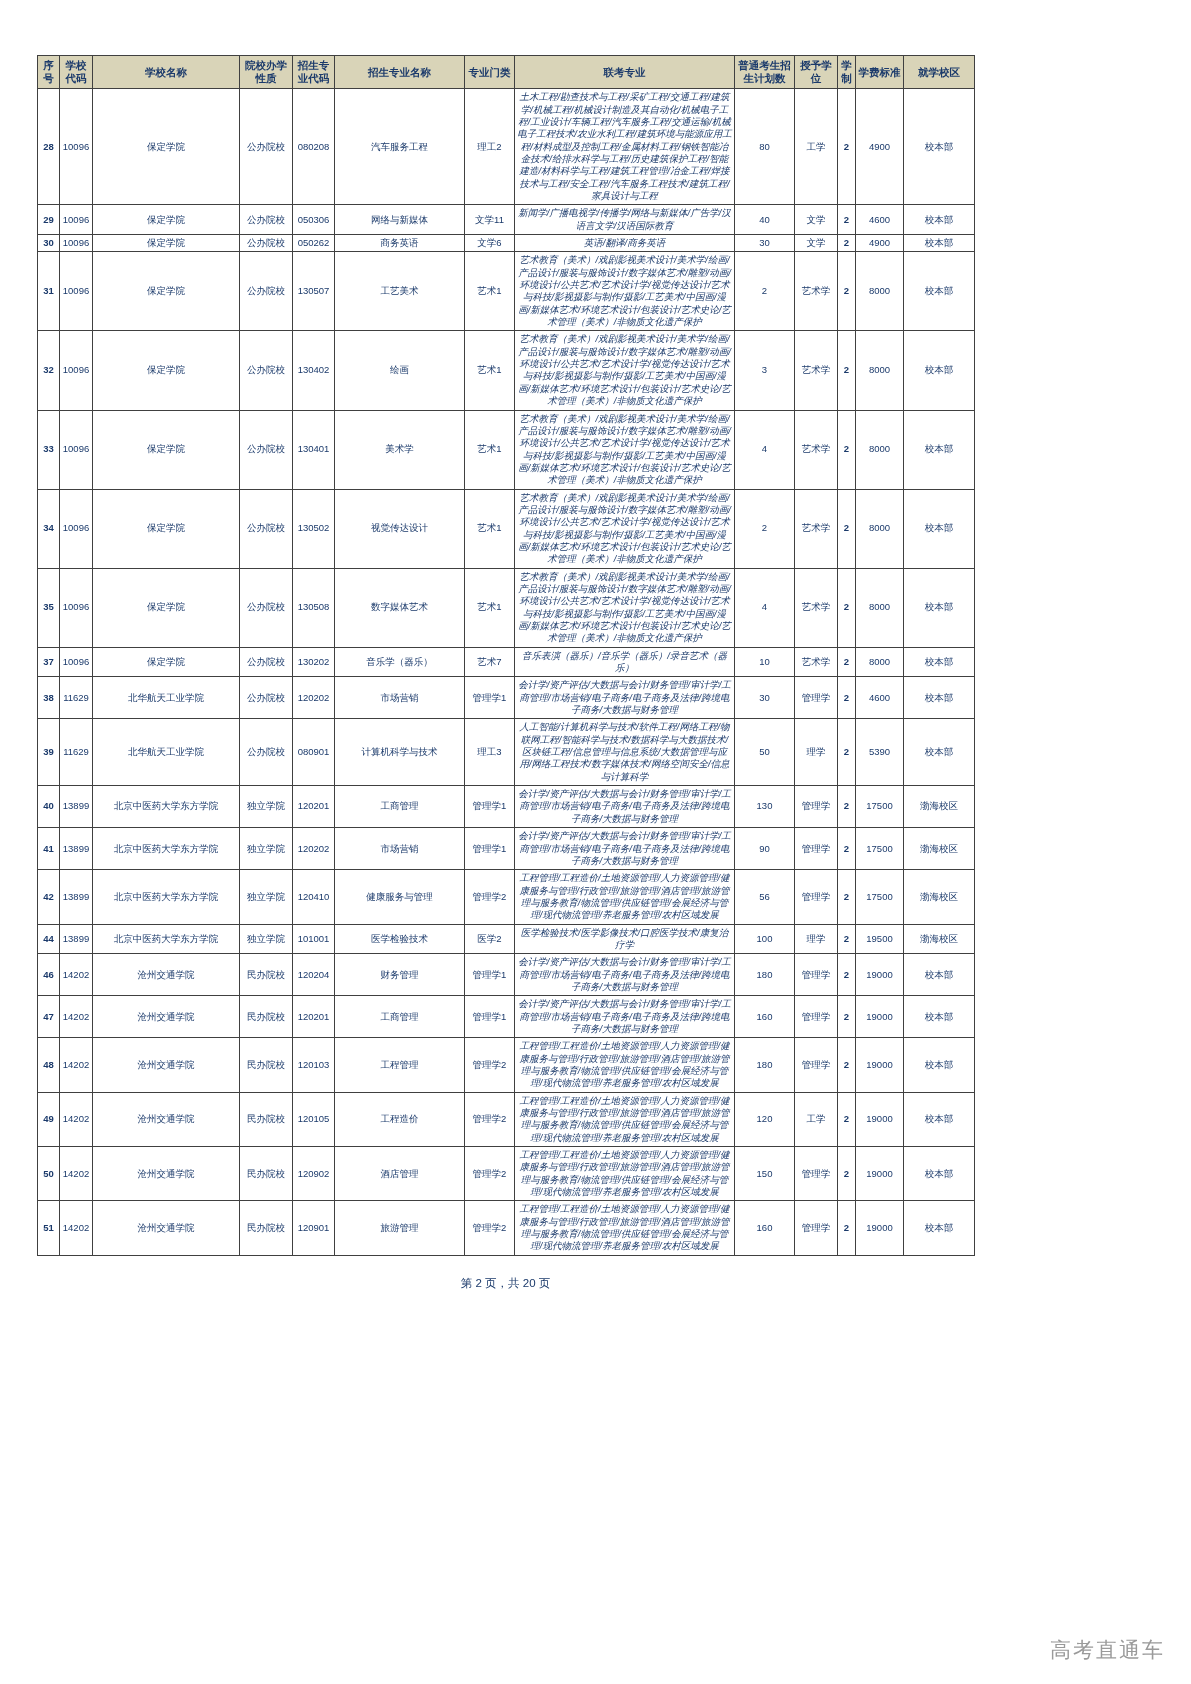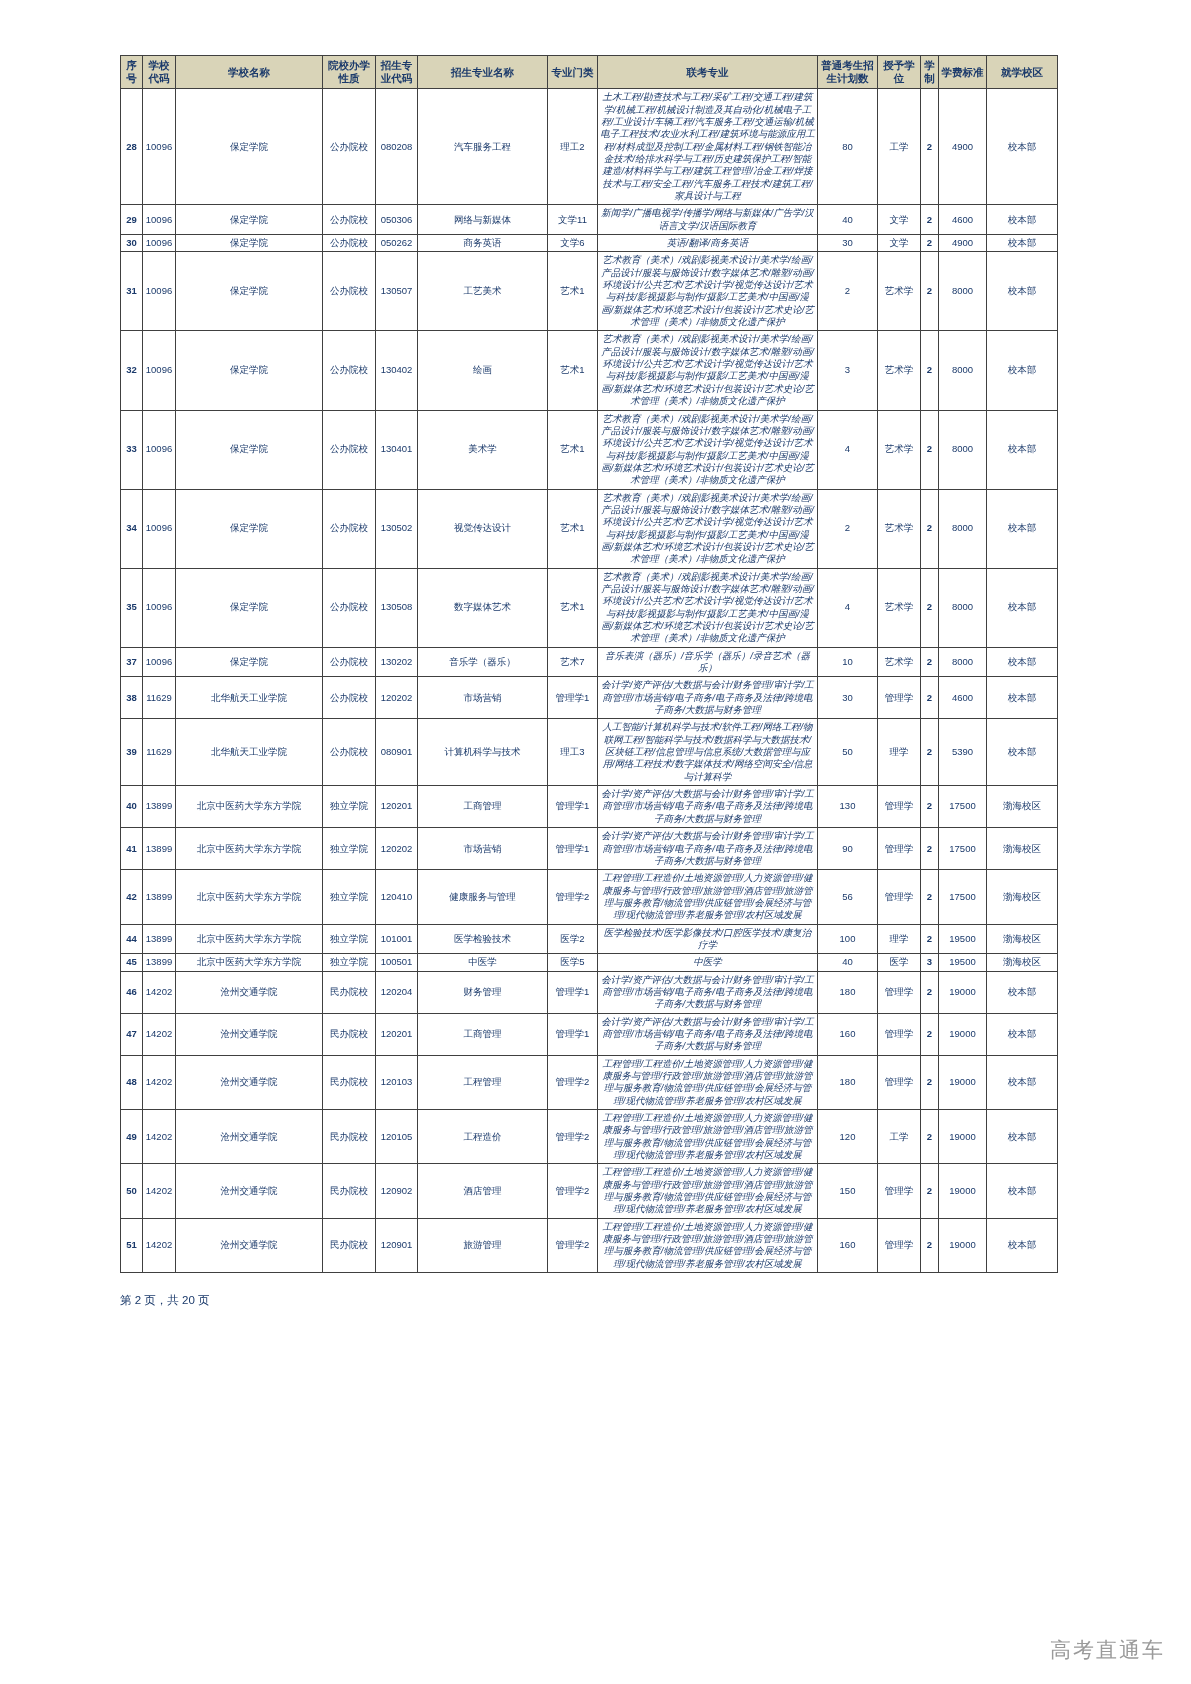--- a/index.html
+++ b/index.html
@@ -6,21 +6,21 @@
   html,body { background:#ffffff; }
   body {
     width:1191px; min-height:1684px;
     font-family:"Liberation Sans", sans-serif;
     position:relative;
   }
   .page {
     position:relative;
     width:1191px; min-height:1684px;
     background:#fff;
-    padding:55px 0 60px 120px;
+    padding:55px 0 60px 37px;
   }
   table.admissions-table {
     width:937px;
     border-collapse:collapse;
     table-layout:fixed;
     color:var(--text-color,#1b3a6b);
   }
   table.admissions-table th,
   table.admissions-table td {
     border:1px solid var(--border-color,#404040);
@@ -47,20 +47,21 @@
     text-align:justify;
     font-size:9px;
     line-height:1.3;
     padding:2px 3px;
     font-style:italic;
   }
   td.c0, td.c10 { padding-left:0; padding-right:0;font-weight:bold; }
   .footer {
     width:937px;
     margin-top:20px;
+    text-align:center;
     font-size:11.5px;
     color:var(--text-color,#1b3a6b);
   }
   .watermark {
     position:absolute;
     right:26px;
     bottom:20px;
     font-size:21px;
     letter-spacing:2px;
     color:var(--watermark-color,#9a9a9a);
@@ -324,35 +325,20 @@
           <td class="c5">医学检验技术</td>
           <td class="c6">医学2</td>
           <td class="c7">医学检验技术/医学影像技术/口腔医学技术/康复治疗学</td>
           <td class="c8">100</td>
           <td class="c9">理学</td>
           <td class="c10">2</td>
           <td class="c11">19500</td>
           <td class="c12">渤海校区</td>
         </tr>
         <tr>
-          <td class="c0">45</td>
-          <td class="c1">13899</td>
-          <td class="c2">北京中医药大学东方学院</td>
-          <td class="c3">独立学院</td>
-          <td class="c4">100501</td>
-          <td class="c5">中医学</td>
-          <td class="c6">医学5</td>
-          <td class="c7">中医学</td>
-          <td class="c8">40</td>
-          <td class="c9">医学</td>
-          <td class="c10">3</td>
-          <td class="c11">19500</td>
-          <td class="c12">渤海校区</td>
-        </tr>
-        <tr>
           <td class="c0">46</td>
           <td class="c1">14202</td>
           <td class="c2">沧州交通学院</td>
           <td class="c3">民办院校</td>
           <td class="c4">120204</td>
           <td class="c5">财务管理</td>
           <td class="c6">管理学1</td>
           <td class="c7">会计学/资产评估/大数据与会计/财务管理/审计学/工商管理/市场营销/电子商务/电子商务及法律/跨境电子商务/大数据与财务管理</td>
           <td class="c8">180</td>
           <td class="c9">管理学</td>

